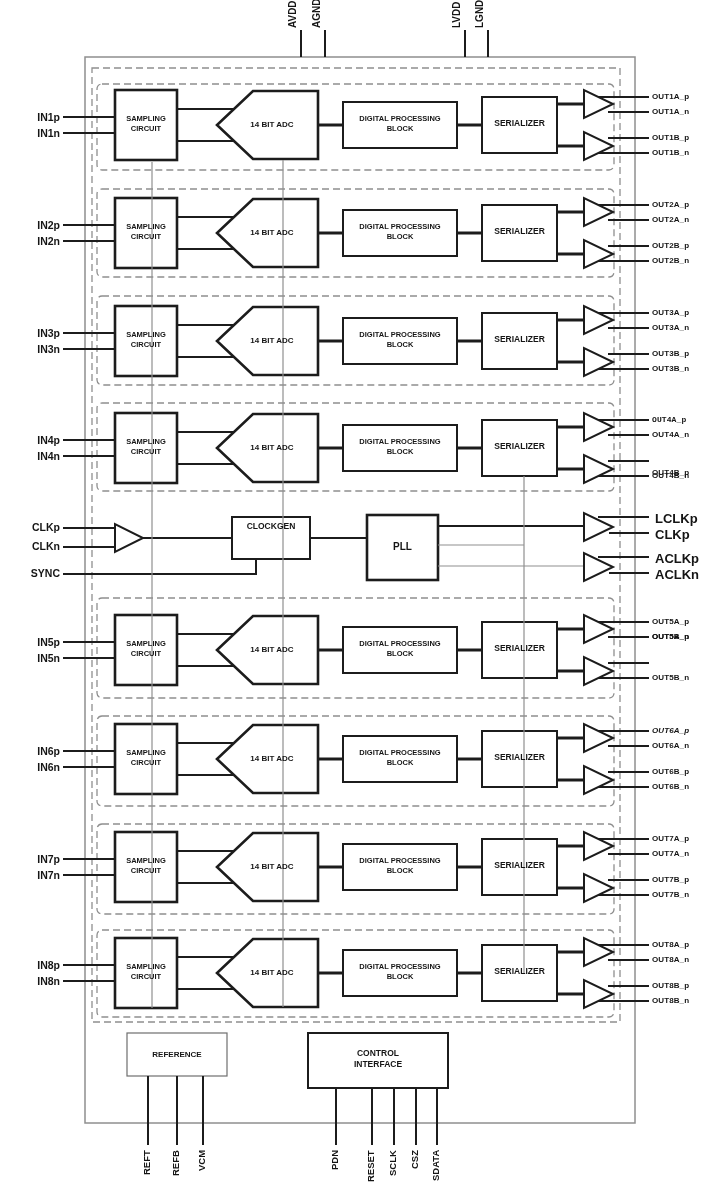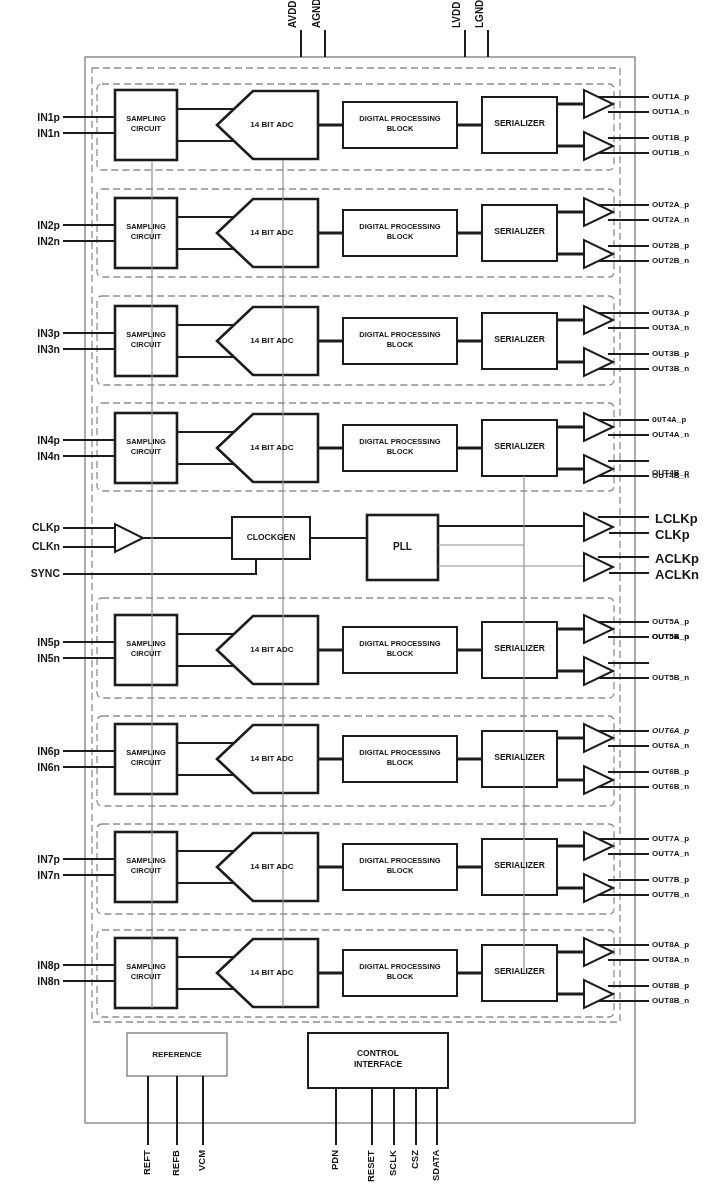--- a/index.html
+++ b/index.html
@@ -257,21 +257,21 @@
   <div id="labels-layer">
     <div class="lbl vpin vpin-top" style="left:288px;">AVDD</div>
     <div class="lbl vpin vpin-top" style="left:312px;">AGND</div>
     <div class="lbl vpin vpin-top" style="left:452px;">LVDD</div>
     <div class="lbl vpin vpin-top" style="left:475px;">LGND</div>
 
     <div class="lbl clk-lbl" style="top:521px;">CLKp</div>
     <div class="lbl clk-lbl" style="top:540px;">CLKn</div>
     <div class="lbl clk-lbl" style="top:567px;">SYNC</div>
 
-    <div class="lbl blk f85" style="left:232px;width:78px;top:533px;text-align:center;">CLOCKGEN</div>
+    <div class="lbl blk f85" style="left:232px;width:78px;top:522px;text-align:center;">CLOCKGEN</div>
     <div class="lbl blk f10" style="left:367px;width:71px;top:541px;">PLL</div>
 
     <div class="lbl sclk-lbl" style="top:512px;">LCLKp</div>
     <div class="lbl sclk-lbl" style="top:528px;">CLKp</div>
     <div class="lbl sclk-lbl" style="top:552px;">ACLKp</div>
     <div class="lbl sclk-lbl" style="top:568px;">ACLKn</div>
 
     <div class="lbl blk f8" style="left:127px;width:100px;top:1050px;">REFERENCE</div>
     <div class="lbl blk f85" style="left:308px;width:140px;top:1049px;">CONTROL</div>
     <div class="lbl blk f85" style="left:308px;width:140px;top:1060px;">INTERFACE</div>

